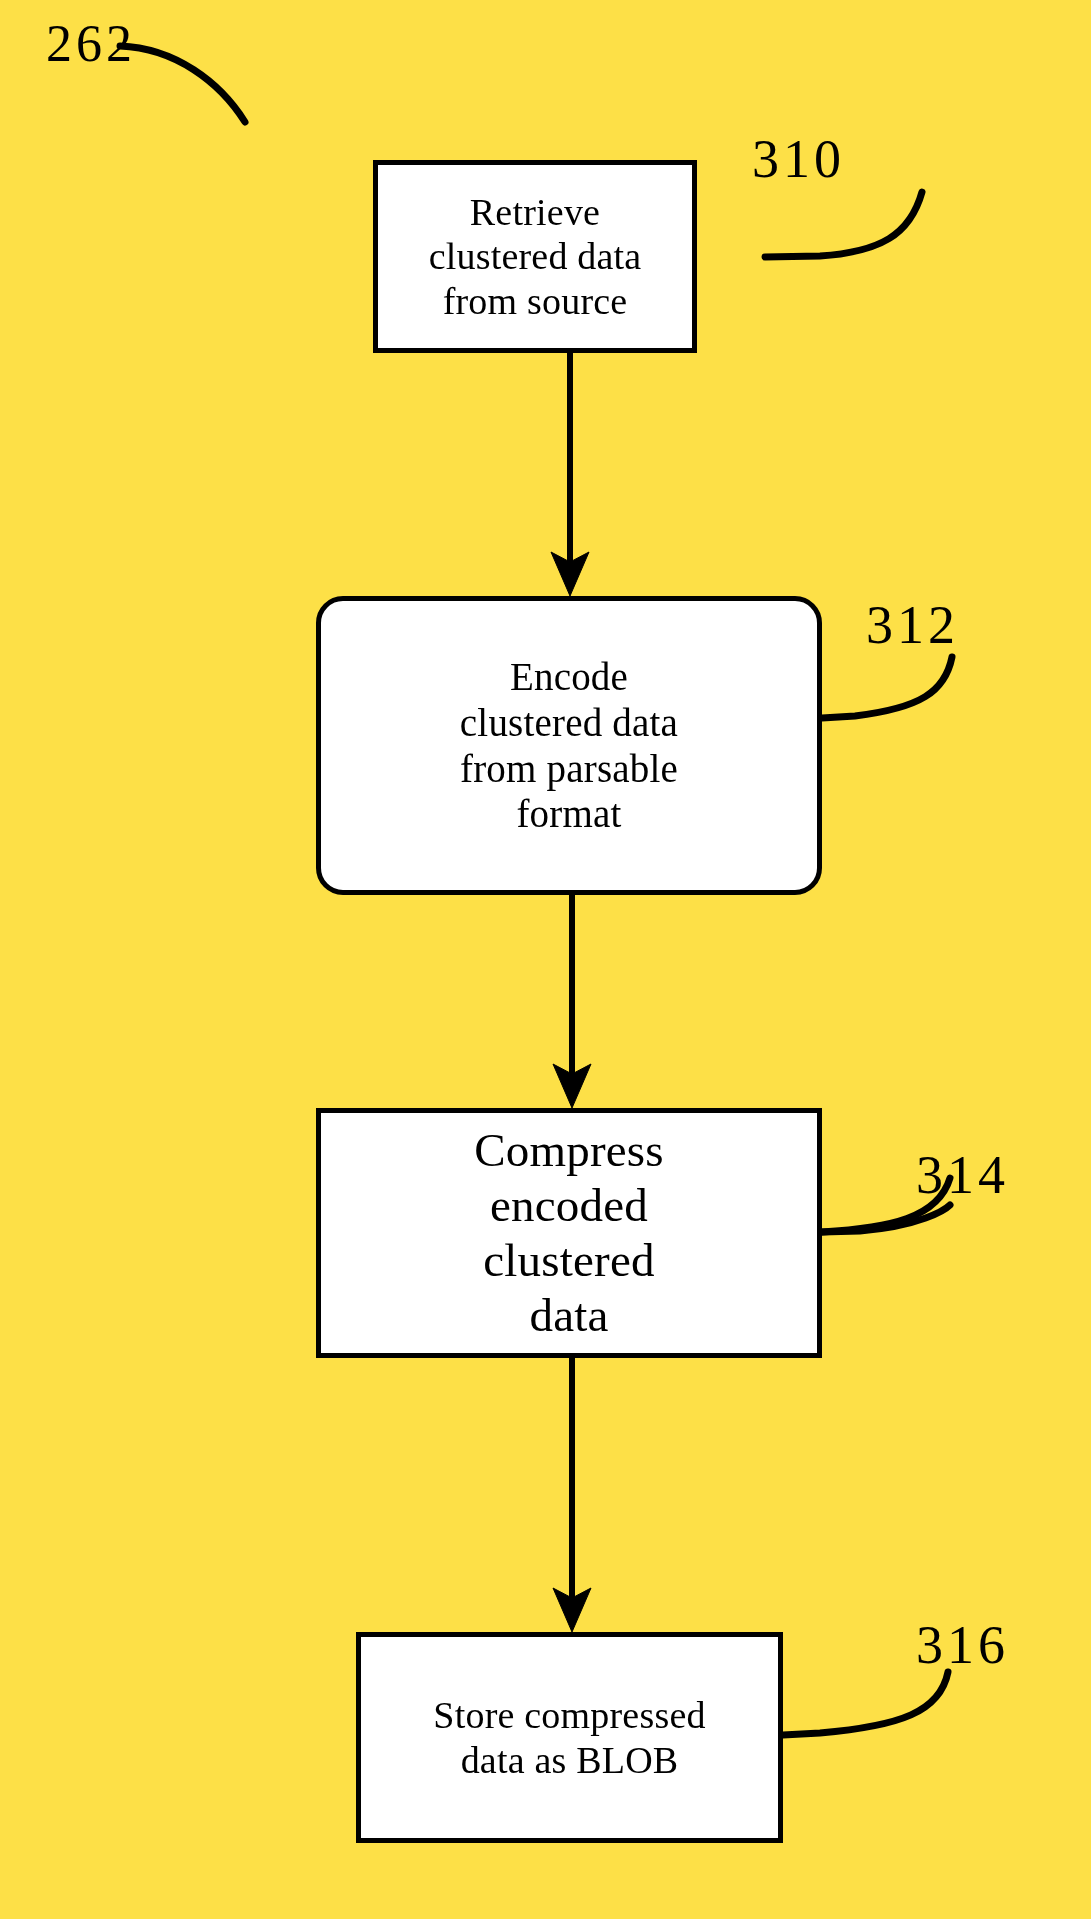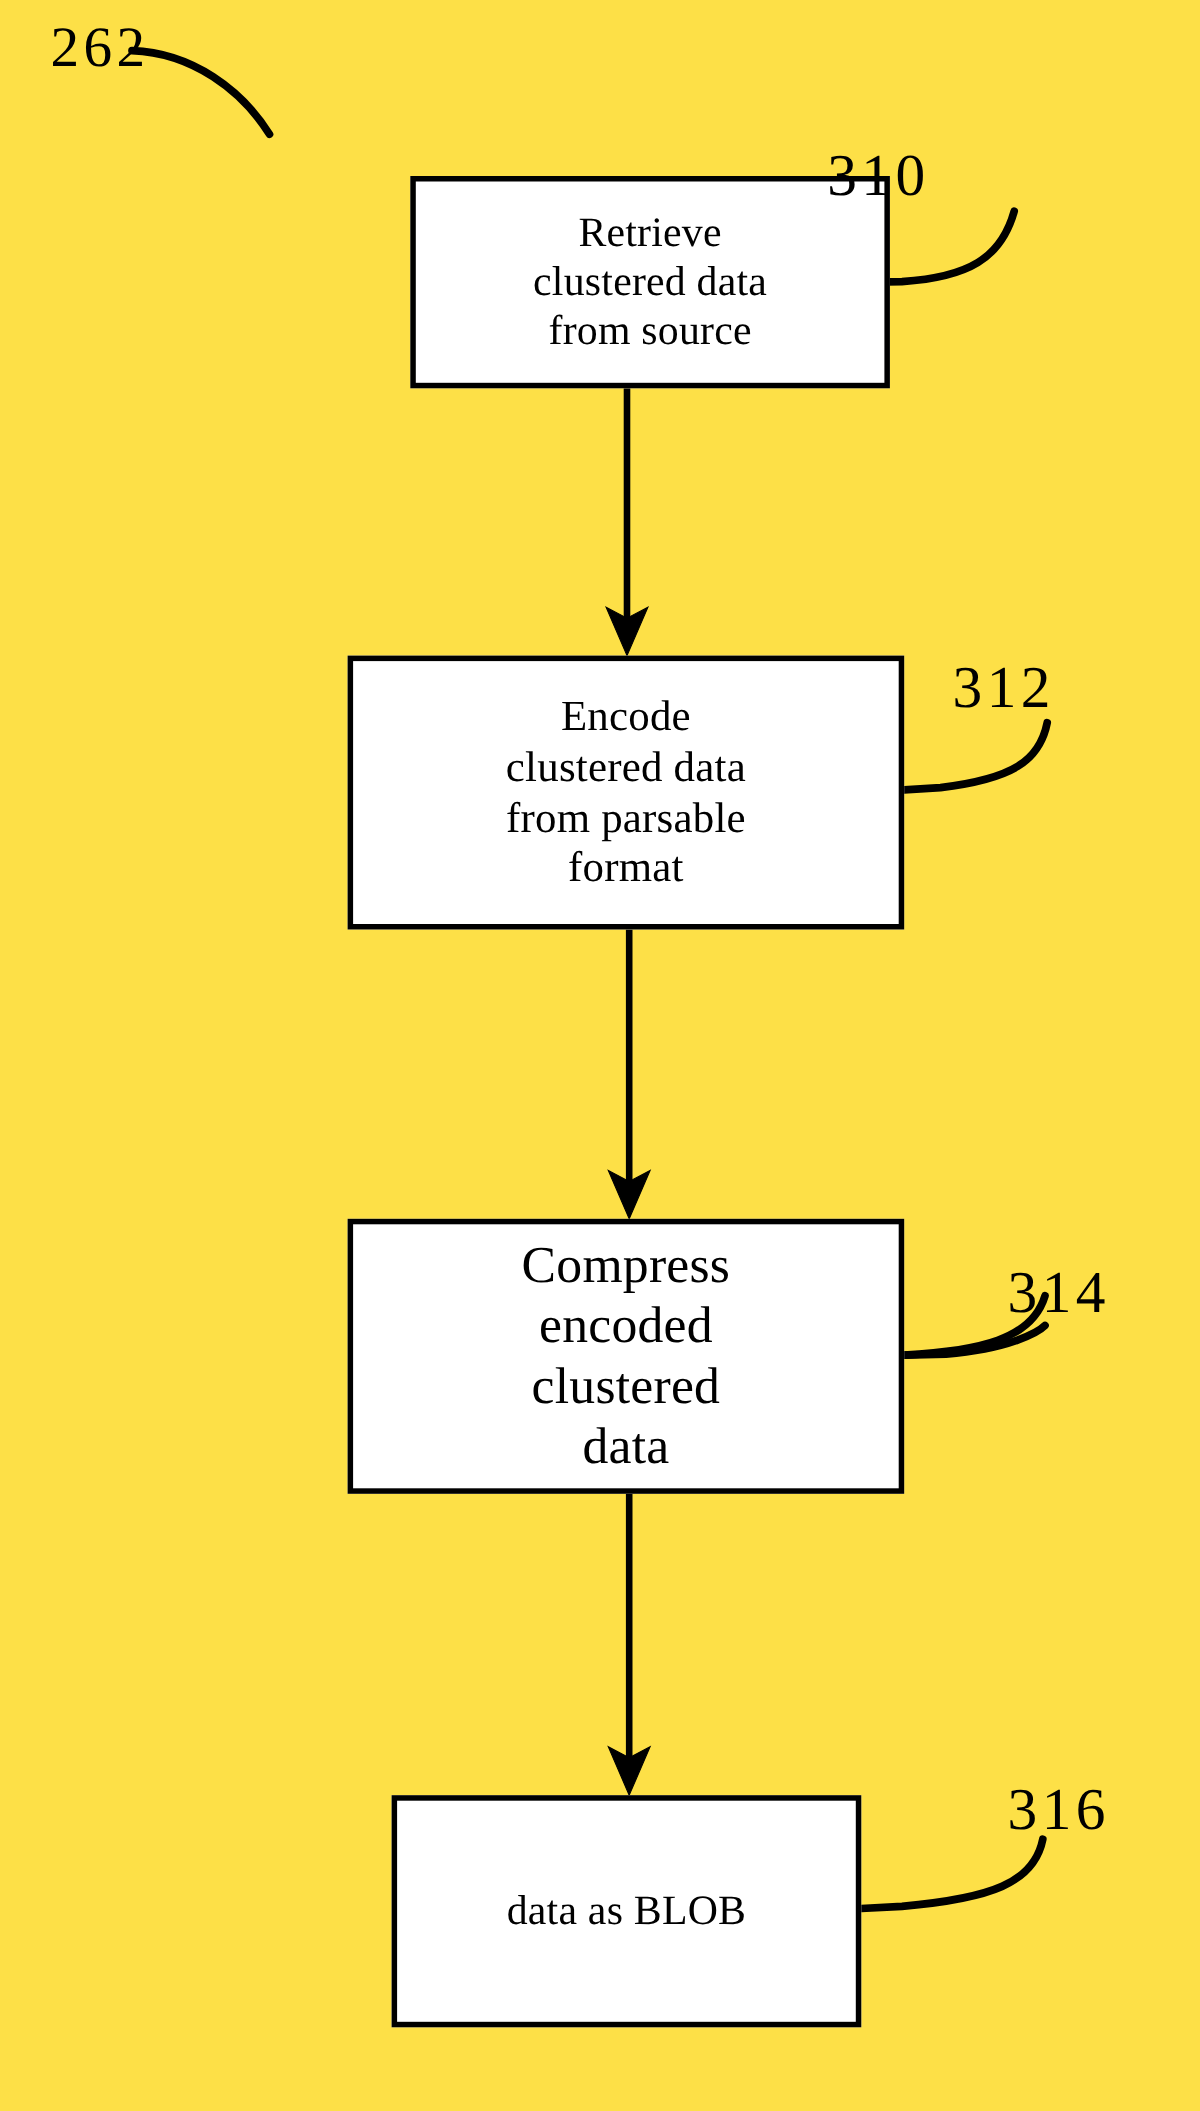--- a/index.html
+++ b/index.html
@@ -40,22 +40,22 @@
   }
   .process-box .box-line {
     display: block;
     font-family: "Liberation Serif", "DejaVu Serif", serif;
     font-size: 39px;
     line-height: 1.17;
     letter-spacing: 0.2px;
     white-space: nowrap;
     color: #000000;
   }
-  #box-310 { left: 373px; top: 160px; width: 436px; height: 193px; }
-  #box-312 { left: 316px; top: 596px; width: 506px; height: 249px; }
+  #box-310 { left: 373px; top: 160px; width: 324px; height: 193px; }
+  #box-312 { left: 316px; top: 596px; width: 506px; height: 299px; border-radius: 27px; }
   #box-314 { left: 316px; top: 1108px; width: 506px; height: 250px; }
   #box-316 { left: 356px; top: 1632px; width: 427px; height: 211px; }
 
   #box-310 .box-line { font-size: 38px; }
   #box-312 .box-line { font-size: 39px; }
   #box-314 .box-line { font-size: 47px; }
   #box-316 .box-line { font-size: 38px; }
 
   
   .ref-numeral {
@@ -126,17 +126,18 @@
 
   <div class="process-box" id="box-314">
     <span class="box-line">Compress</span>
     <span class="box-line">encoded</span>
     <span class="box-line">clustered</span>
     <span class="box-line">data</span>
   </div>
   <div class="ref-numeral" id="ref-314">314</div>
 
   <div class="process-box" id="box-316">
+    <span class="box-line">Store compressed</span>
     <span class="box-line">data as BLOB</span>
   </div>
   <div class="ref-numeral" id="ref-316">316</div>
 
 </div>
 
 </body></html>

